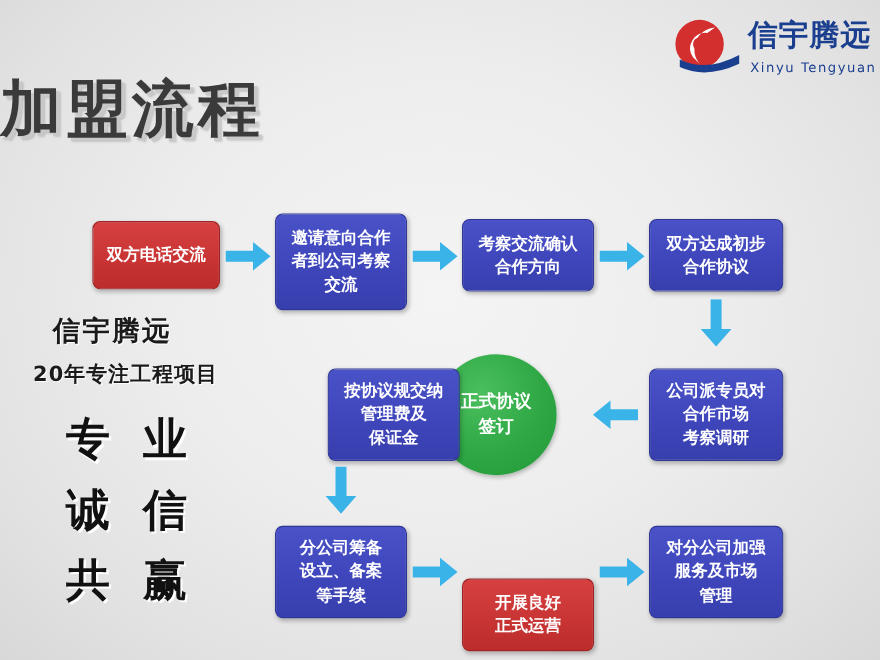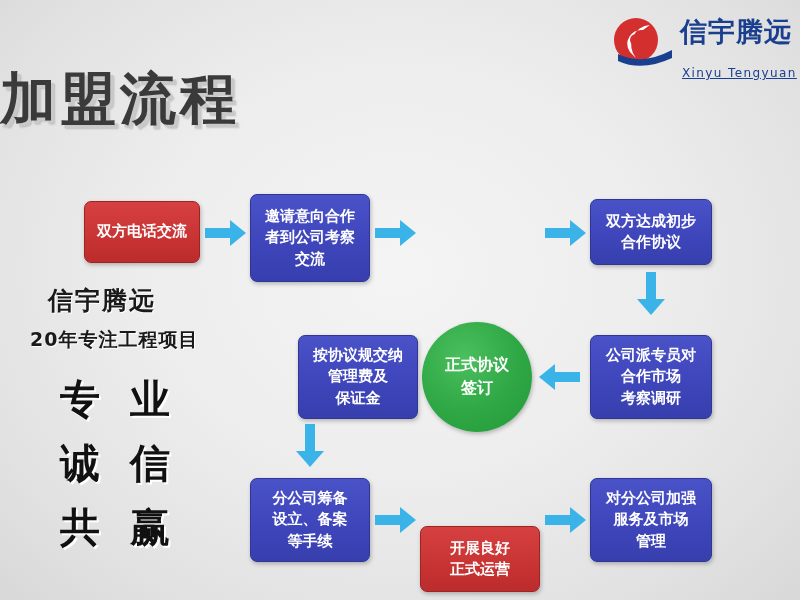--- a/index.html
+++ b/index.html
@@ -42,26 +42,25 @@
     top: 4px;
     font-size: 27px;
     font-weight: bold;
     color: #1b3f8f;
     letter-spacing: 1px;
     white-space: nowrap;
   }
   #logo-text-en {
     position: absolute;
     left: 72px;
-    top: 56px;
+    top: 44px;
     font-size: 12px;
     color: #1b3f8f;
     letter-spacing: 1.4px;
     white-space: nowrap;
-    text-decoration: underline;
   }
 
   
   #title {
     position: absolute;
     left: 0;
     top: 62px;
     width: 800px;
     text-align: left;
     font-size: 56px;
@@ -180,20 +179,22 @@
   <div class="node blue" style="left:250px; top:194px; width:120px; height:88px;">邀请意向合作
 者到公司考察
 交流</div>
 
   <div class="arrow" style="left:375px; top:219px;">
     <svg width="42" height="28" viewBox="0 0 42 28">
       <path d="M0 9 L25 9 L25 1 L41 14 L25 27 L25 19 L0 19 Z" fill="#3ab4e8"></path>
     </svg>
   </div>
 
+  <div class="node blue" style="left:420px; top:199px; width:120px; height:66px;">考察交流确认
+合作方向</div>
 
   <div class="arrow" style="left:545px; top:219px;">
     <svg width="42" height="28" viewBox="0 0 42 28">
       <path d="M0 9 L25 9 L25 1 L41 14 L25 27 L25 19 L0 19 Z" fill="#3ab4e8"></path>
     </svg>
   </div>
 
   <div class="node blue" style="left:590px; top:199px; width:122px; height:66px;">双方达成初步
 合作协议</div>
 
@@ -206,21 +207,21 @@
   <div class="node blue" style="left:590px; top:335px; width:122px; height:84px;">公司派专员对
 合作市场
 考察调研</div>
 
   <div class="arrow" style="left:538px; top:363px;">
     <svg width="42" height="28" viewBox="0 0 42 28">
       <path d="M42 9 L17 9 L17 1 L1 14 L17 27 L17 19 L42 19 Z" fill="#3ab4e8"></path>
     </svg>
   </div>
 
-  <div class="node green" style="left:422px; top:322px; width:110px; height:110px;text-align:center;">正式协议
+  <div class="node green" style="left:396px; top:322px; width:110px; height:110px;text-align:center;">正式协议
 签订</div>
 
   <div class="arrow" style="left:375px; top:363px;">
     <svg width="42" height="28" viewBox="0 0 42 28">
       <path d="M42 9 L17 9 L17 1 L1 14 L17 27 L17 19 L42 19 Z" fill="#3ab4e8"></path>
     </svg>
   </div>
 
   <div class="node blue" style="left:250px; top:335px; width:120px; height:84px;margin-left:48px;">按协议规交纳
 管理费及

